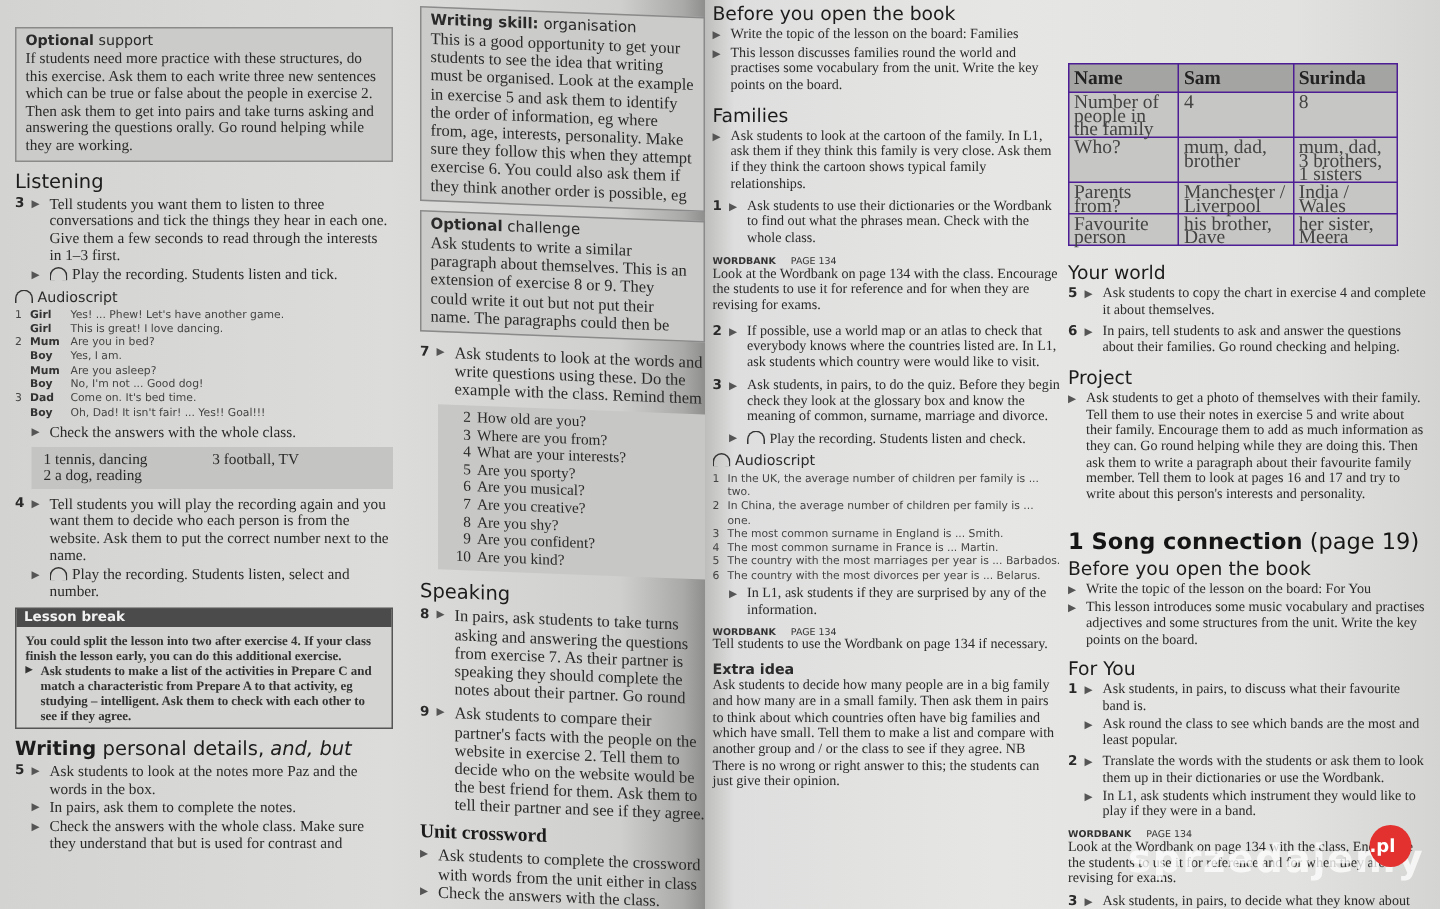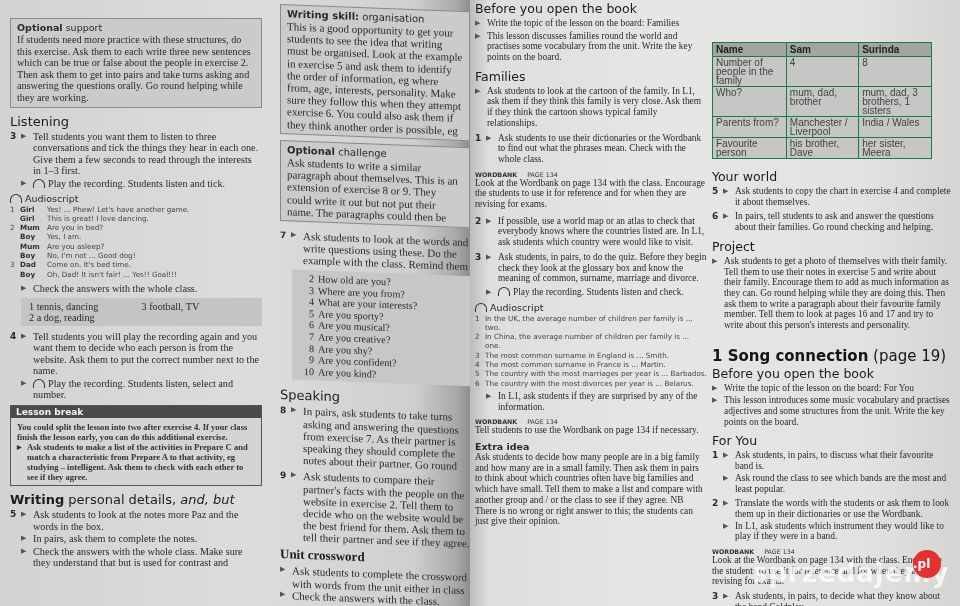--- a/index.html
+++ b/index.html
@@ -46,21 +46,21 @@
   .answer { background:#c4c4c2; padding:3px 8px; margin:3px 0 5px 11px; font-size:10.2px; line-height:11px; display:grid; grid-template-columns:1fr 1fr; }
   .audio-h { font-family:"DejaVu Sans", sans-serif; font-size:9.5px; margin:3px 0 1px; }
   .audio-row { display:flex; font-family:"DejaVu Sans", sans-serif; font-size:7.2px; line-height:9.3px; color:#444; }
   .audio-row .n { width:10px; }
   .audio-row .sp { width:27px; font-weight:bold; color:#333; }
   .audio-row .ln { flex:1; }
   .wb { font-family:"DejaVu Sans", sans-serif; font-size:6.3px; margin-top:6px; color:#333; }
   .wb b { margin-right:10px; }
   .para { font-size:10.2px; line-height:11.6px; margin:0; }
   .extra-h { font-family:"DejaVu Sans", sans-serif; font-weight:bold; font-size:9.5px; margin-top:5px; }
-  table.fam { border-collapse:separate; border-spacing:1px; background:#15803d; font-family:Liberation Sans, sans-serif; font-size:10px; color:#444; width:220px; margin-top:42px; }
+  table.fam { border-collapse:separate; border-spacing:1px; background:#4c1d95; font-family:Liberation Serif, serif; font-size:13px; color:#444; width:220px; margin-top:42px; }
   table.fam th { background:#a4a4a2; color:#222; text-align:left; font-weight:bold; padding:1px 3px; }
   table.fam td { background:#c6c6c4; padding:1px 3px; vertical-align:top; line-height:9px; }
   .icon-hp { display:inline-block; width:10px; height:8px; border:1.4px solid #333; border-bottom:none; border-radius:6px 6px 0 0; margin-right:3px; vertical-align:-1px; position:relative; }
   .qlist { background:#c7c7c5; padding:3px 8px; margin:4px 0 6px 12px; font-size:10.2px; line-height:11.6px; }
   .qlist div span { display:inline-block; width:14px; text-align:right; margin-right:4px; }
   .watermark { position:absolute; left:752px; top:558px; font-family:"DejaVu Sans", sans-serif; font-weight:bold; font-size:26px; color:rgba(255,255,255,0.75); letter-spacing:1px; }
   .watermark-badge { position:absolute; left:913px; top:550px; width:28px; height:28px; border-radius:50%; background:#e2312f; color:#fff; font-family:"DejaVu Sans", sans-serif; font-weight:bold; font-size:12px; text-align:left; line-height:28px; }
   i { font-style:italic; }
 </style>
 </head>

